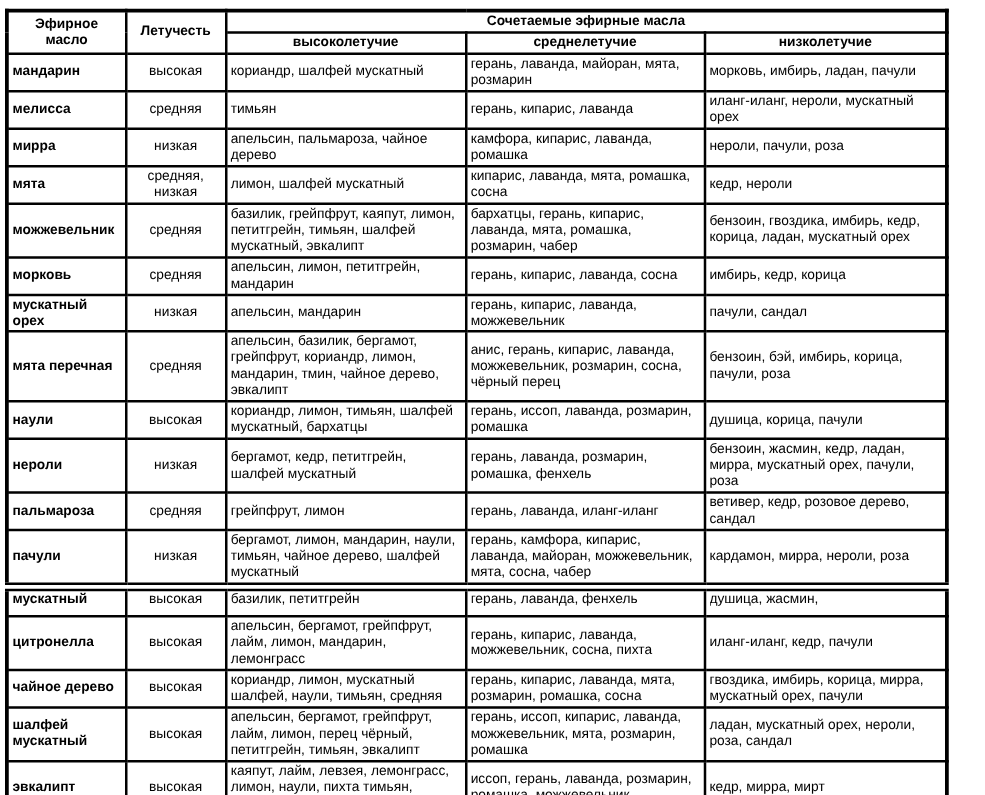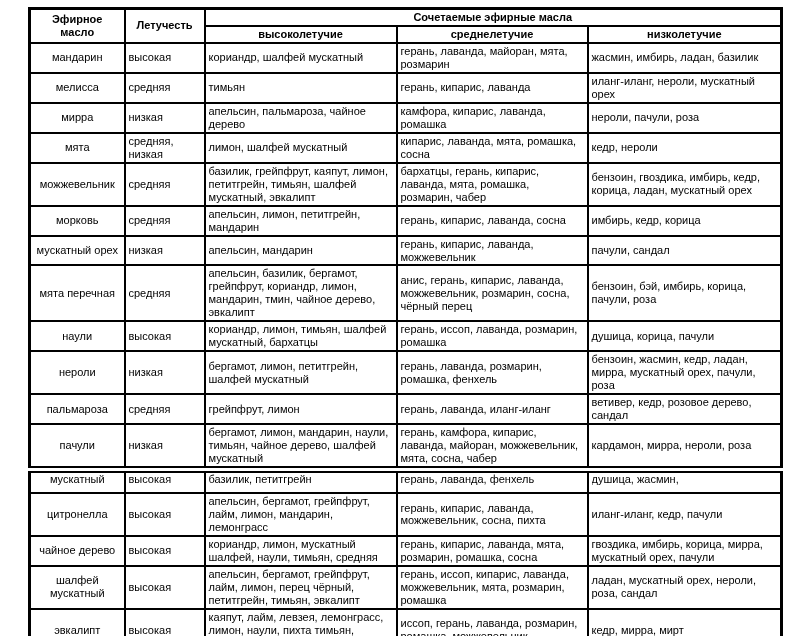--- a/index.html
+++ b/index.html
@@ -6,21 +6,21 @@
     margin: 0;
     padding: 0;
     background: #ffffff;
     font-family: "Liberation Sans", sans-serif;
     color: #000;
   }
   .page {
     width: 788px;
     height: 636px;
     box-sizing: border-box;
-    padding: 7px 0 0 28px;
+    padding: 7px 0 0 4px;
     background: #fff;
   }
   table.oils {
     border-collapse: collapse;
     width: 752px;
     table-layout: fixed;
   }
   table.oils th, table.oils td {
     border: 2px solid #000;
     padding: 1px 3px;
@@ -49,25 +49,25 @@
     font-size: 13px;
     font-weight: bold;
     text-align: center;
   }
   th.hdr-sub {
     font-size: 13px;
     font-weight: bold;
     padding: 0 2px;
   }
   td.oil {
-    font-weight: normal;
+    font-weight: bold;
+    font-size: 11px;
+  }
+  td.vol {
     text-align: center;
-    font-size: 11px;
-  }
-  td.vol {
   }
   td.list {
     text-align: left;
     vertical-align: middle;
   }
   
   tr.seam td {
     border-top: 7px double #000;
     height: 18px;
     vertical-align: top;
@@ -102,21 +102,21 @@
         <th class="hdr-sub">среднелетучие</th>
         <th class="hdr-sub">низколетучие</th>
       </tr>
     </thead>
     <tbody id="oils-body">
         <tr>
           <td class="oil"><span>мандарин</span></td>
           <td class="vol"><span>высокая</span></td>
           <td class="list"><span>кориандр, шалфей мускатный</span></td>
           <td class="list"><span>герань, лаванда, майоран, мята, розмарин</span></td>
-          <td class="list"><span>жасмин, имбирь, ладан, базилик</span></td>
+          <td class="list"><span>морковь, имбирь, ладан, пачули</span></td>
         </tr>
         <tr>
           <td class="oil"><span>мелисса</span></td>
           <td class="vol"><span>средняя</span></td>
           <td class="list"><span>тимьян</span></td>
           <td class="list"><span>герань, кипарис, лаванда</span></td>
           <td class="list"><span>иланг-иланг, нероли, мускатный орех</span></td>
         </tr>
         <tr>
           <td class="oil"><span>мирра</span></td>
@@ -163,21 +163,21 @@
         <tr>
           <td class="oil"><span>наули</span></td>
           <td class="vol"><span>высокая</span></td>
           <td class="list"><span>кориандр, лимон, тимьян, шалфей мускатный, бархатцы</span></td>
           <td class="list"><span>герань, иссоп, лаванда, розмарин, ромашка</span></td>
           <td class="list"><span>душица, корица, пачули</span></td>
         </tr>
         <tr>
           <td class="oil"><span>нероли</span></td>
           <td class="vol"><span>низкая</span></td>
-          <td class="list"><span>бергамот, лимон, петитгрейн, шалфей мускатный</span></td>
+          <td class="list"><span>бергамот, кедр, петитгрейн, шалфей мускатный</span></td>
           <td class="list"><span>герань, лаванда, розмарин, ромашка, фенхель</span></td>
           <td class="list"><span>бензоин, жасмин, кедр, ладан, мирра, мускатный орех, пачули, роза</span></td>
         </tr>
         <tr>
           <td class="oil"><span>пальмароза</span></td>
           <td class="vol"><span>средняя</span></td>
           <td class="list"><span>грейпфрут, лимон</span></td>
           <td class="list"><span>герань, лаванда, иланг-иланг</span></td>
           <td class="list"><span>ветивер, кедр, розовое дерево, сандал</span></td>
         </tr>

